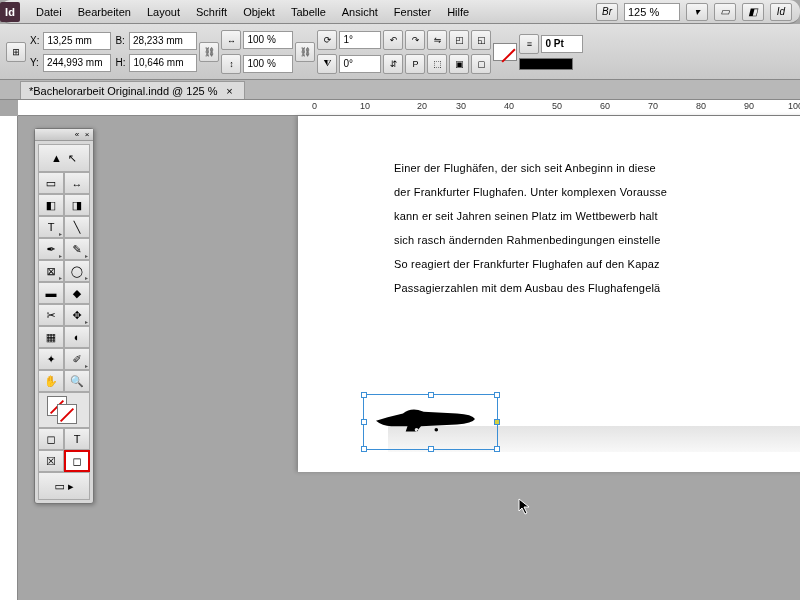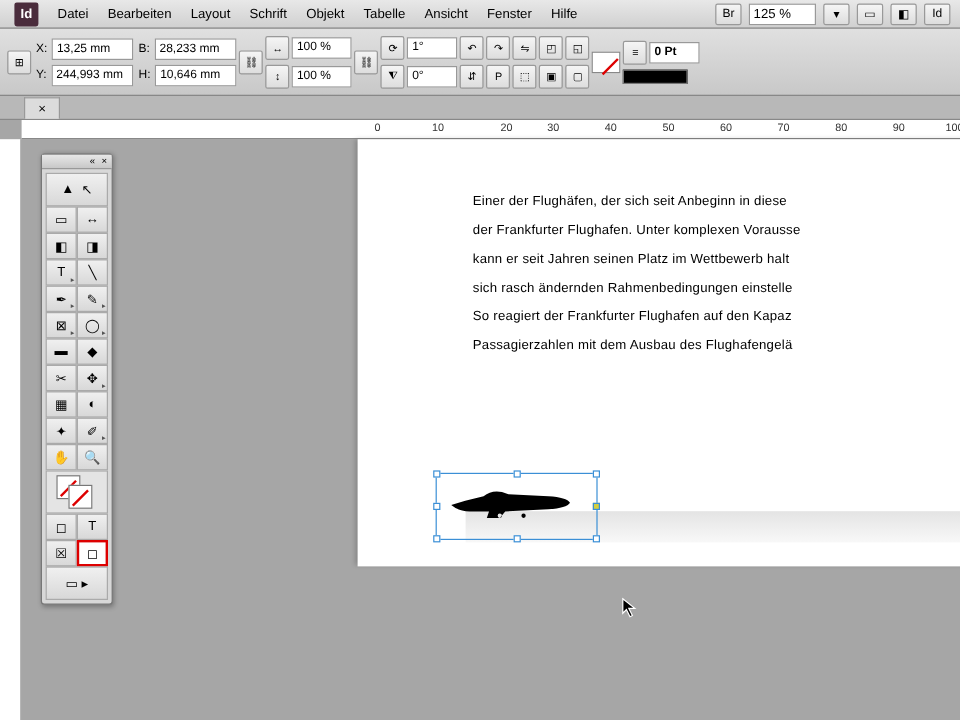--- a/index.html
+++ b/index.html
@@ -1,21 +1,21 @@
 <!DOCTYPE html>
 <html><head>
 <meta charset="utf-8">
 <style>
 * { margin:0; padding:0; box-sizing:border-box; font-family:Tahoma,Arial,sans-serif; font-size:11px; color:#000; }
 body { background:#a6a6a6; width:800px; height:600px; overflow:hidden; position:relative; }
-.menubar { position:absolute; top:0; left:0; right:0; height:24px; background:linear-gradient(#e8e8e8,#d0d0d0); border-bottom:1px solid #888; display:flex; align-items:center; padding-left:12px; }
+.menubar { position:absolute; top:0; left:0; right:0; height:24px; background:linear-gradient(#e8e8e8,#d0d0d0); border-bottom:1px solid #888; display:flex; align-items:center; padding-left:0;border-radius:11px; }
 .id-logo { width:20px; height:20px; background:#4a2c3c; color:#fff; display:flex; align-items:center; justify-content:center; font-weight:bold; font-size:11px; border-radius:2px; margin-right:8px; }
 .menu-item { padding:4px 8px; cursor:default; }
 .menu-right { margin-left:auto; display:flex; align-items:center; gap:6px; padding-right:8px; }
-.menu-right .btn { width:22px;height:18px;background:linear-gradient(#f5f5f5,#ddd);border:1px solid #999;border-radius:2px;display:flex;align-items:center;justify-content:center;font-size:10px; }
+.menu-right .btn { width:22px;height:18px;background:linear-gradient(#f5f5f5,#ddd);border:1px solid #999;border-radius:2px;display:flex;align-items:center;justify-content:center;font-size:10px;font-style:italic; }
 .zoom-box { width:56px;height:18px;background:#fff;border:1px solid #999;display:flex;align-items:center;padding:0 3px;font-size:11px; }
 .control-bar { position:absolute; top:24px; left:0; right:0; height:56px; background:linear-gradient(#e0e0e0,#c8c8c8); border-bottom:1px solid #888; display:flex; align-items:center; padding:0 6px; gap:2px; }
 .ctrl-icon { width:20px;height:20px;background:linear-gradient(#f5f5f5,#ddd);border:1px solid #999;border-radius:2px;display:flex;align-items:center;justify-content:center;font-size:9px; }
 .ctrl-input { width:68px;height:18px;background:#fff;border:1px solid #999;padding:0 3px;font-size:10px; }
 .ctrl-label { font-size:10px; padding:0 2px; }
 .ctrl-col { display:flex;flex-direction:column;gap:4px; }
 .ctrl-row { display:flex;align-items:center;gap:2px; }
 .tab-bar { position:absolute; top:80px; left:0; right:0; height:20px; background:#b8b8b8; border-bottom:1px solid #888; display:flex; align-items:flex-end; padding-left:20px; }
 .tab { height:18px; background:#dcdcdc; border:1px solid #999; border-bottom:none; padding:2px 8px; display:flex; align-items:center; gap:6px; font-size:11px; }
 .tab-close { width:12px;height:12px;display:flex;align-items:center;justify-content:center;cursor:default; }
@@ -146,20 +146,21 @@
         <input class="ctrl-input" style="width: 42px; font-weight: bold;" value="0 Pt">
       </div>
     <div class="ctrl-row">
         <span class="fill-bar"></span>
       </div>
   </div>
 </div>
 
 <div class="tab-bar">
   <div class="tab">
+    <span>*Bachelorarbeit Original.indd @ 125 %</span>
     <span class="tab-close">×</span>
   </div>
 </div>
 
 <div class="ruler-h">
   <span class="lbl" style="left:294px">0</span>
   <span class="lbl" style="left:342px">10</span>
   <span class="lbl" style="left:399px">20</span>
   <span class="lbl" style="left:438px">30</span>
   <span class="lbl" style="left:486px">40</span>

